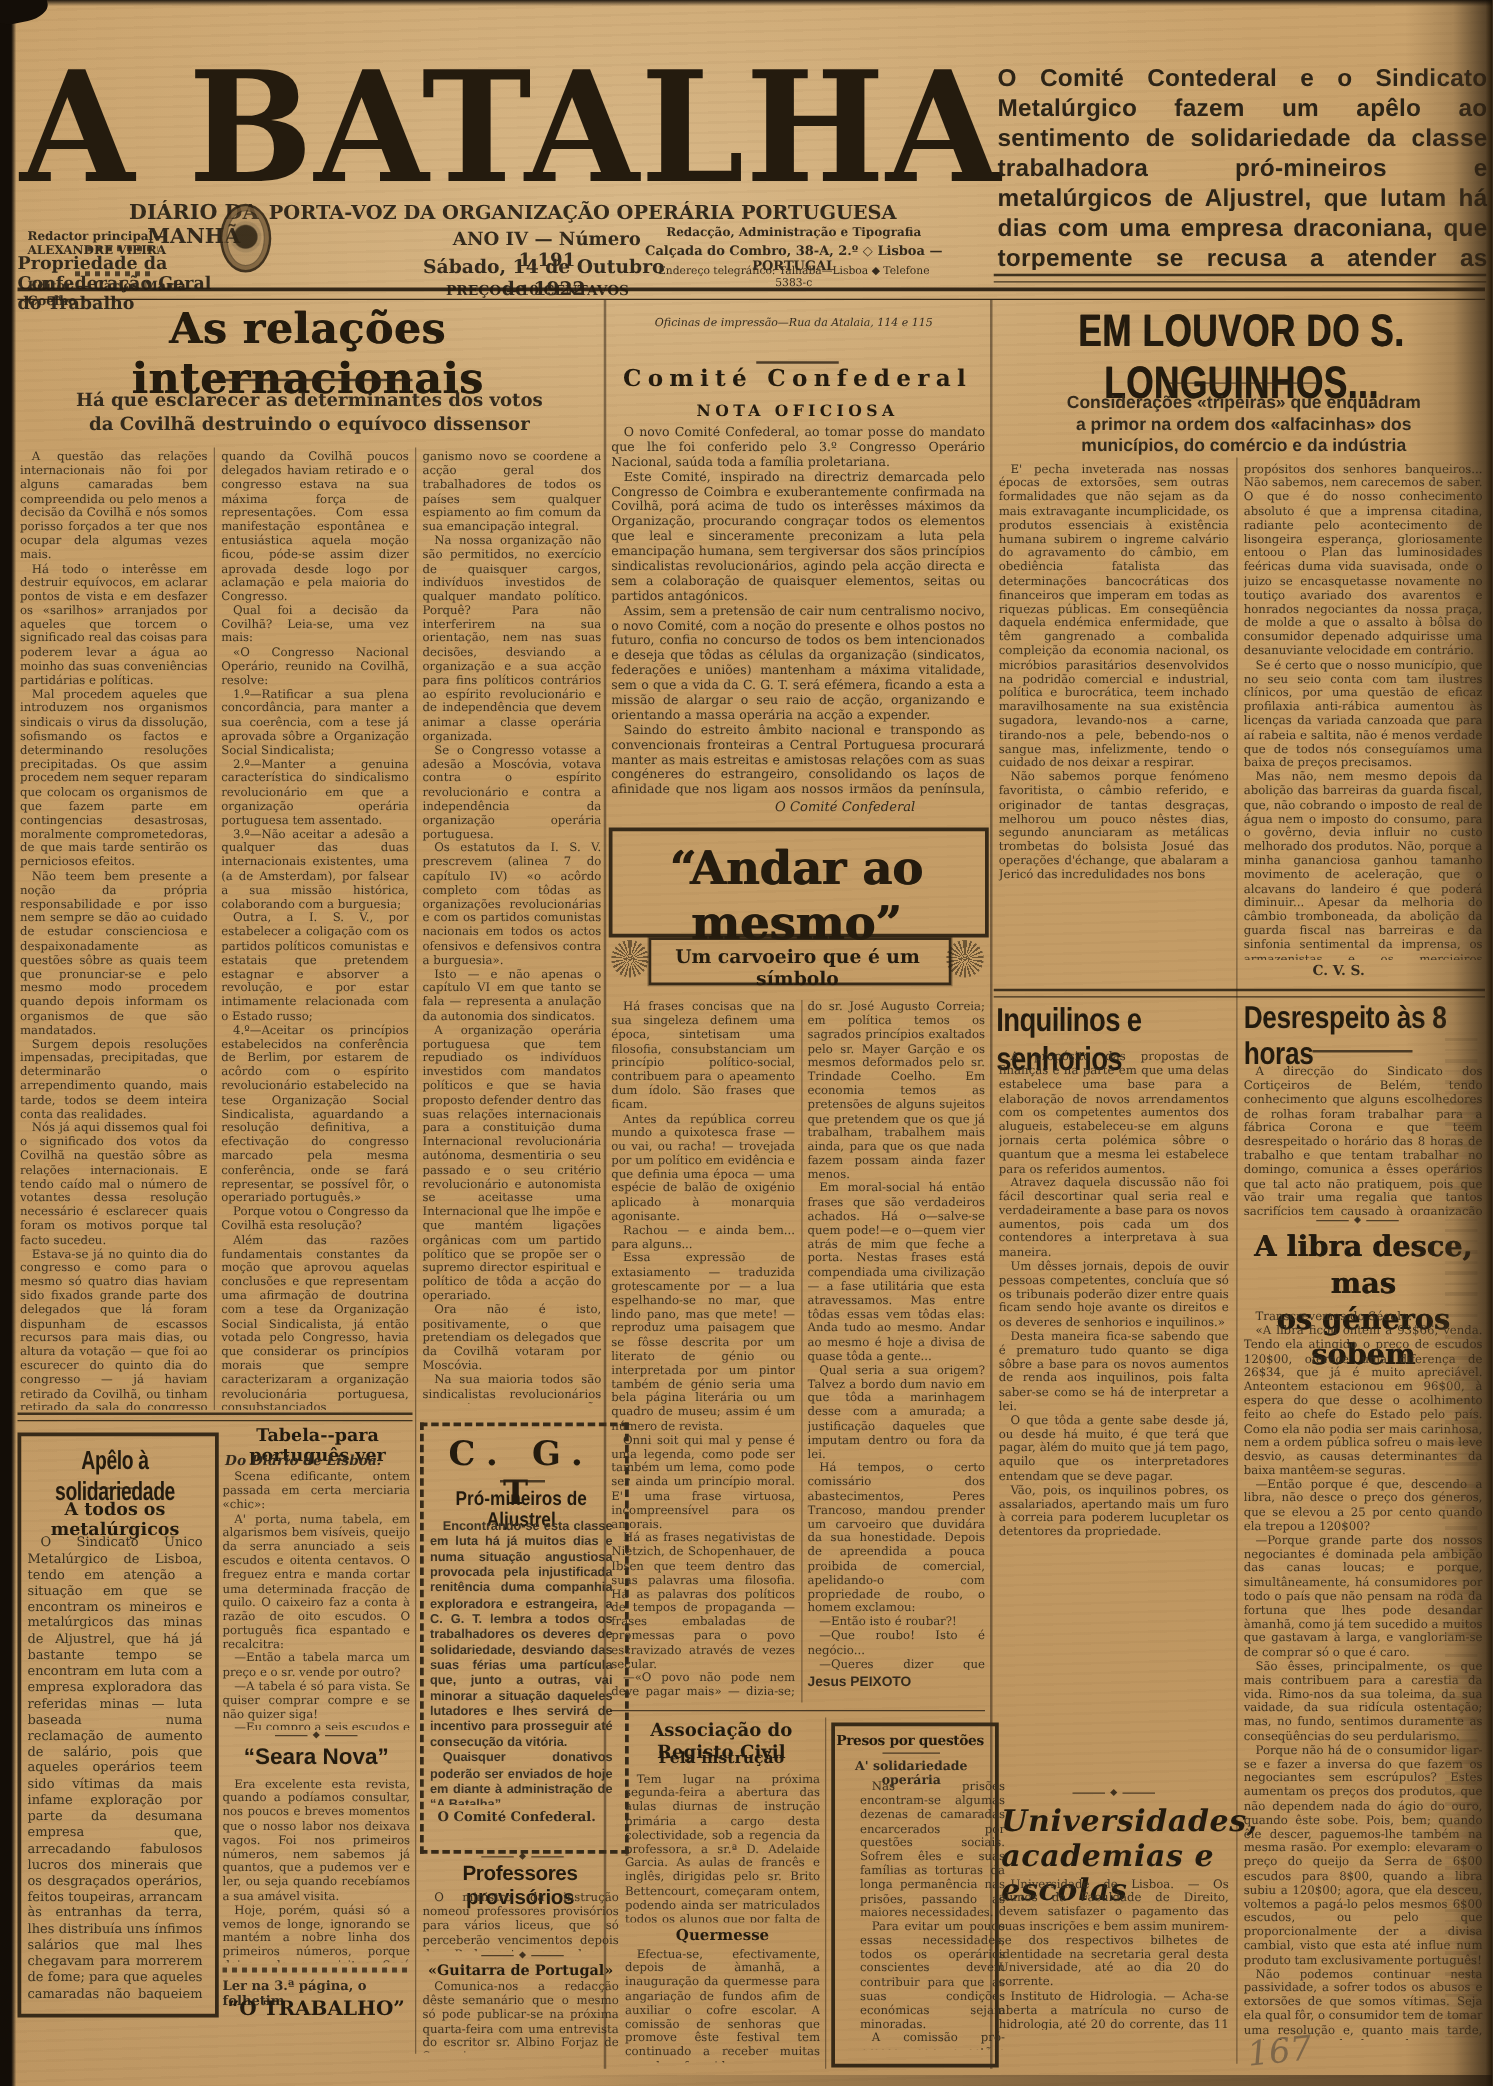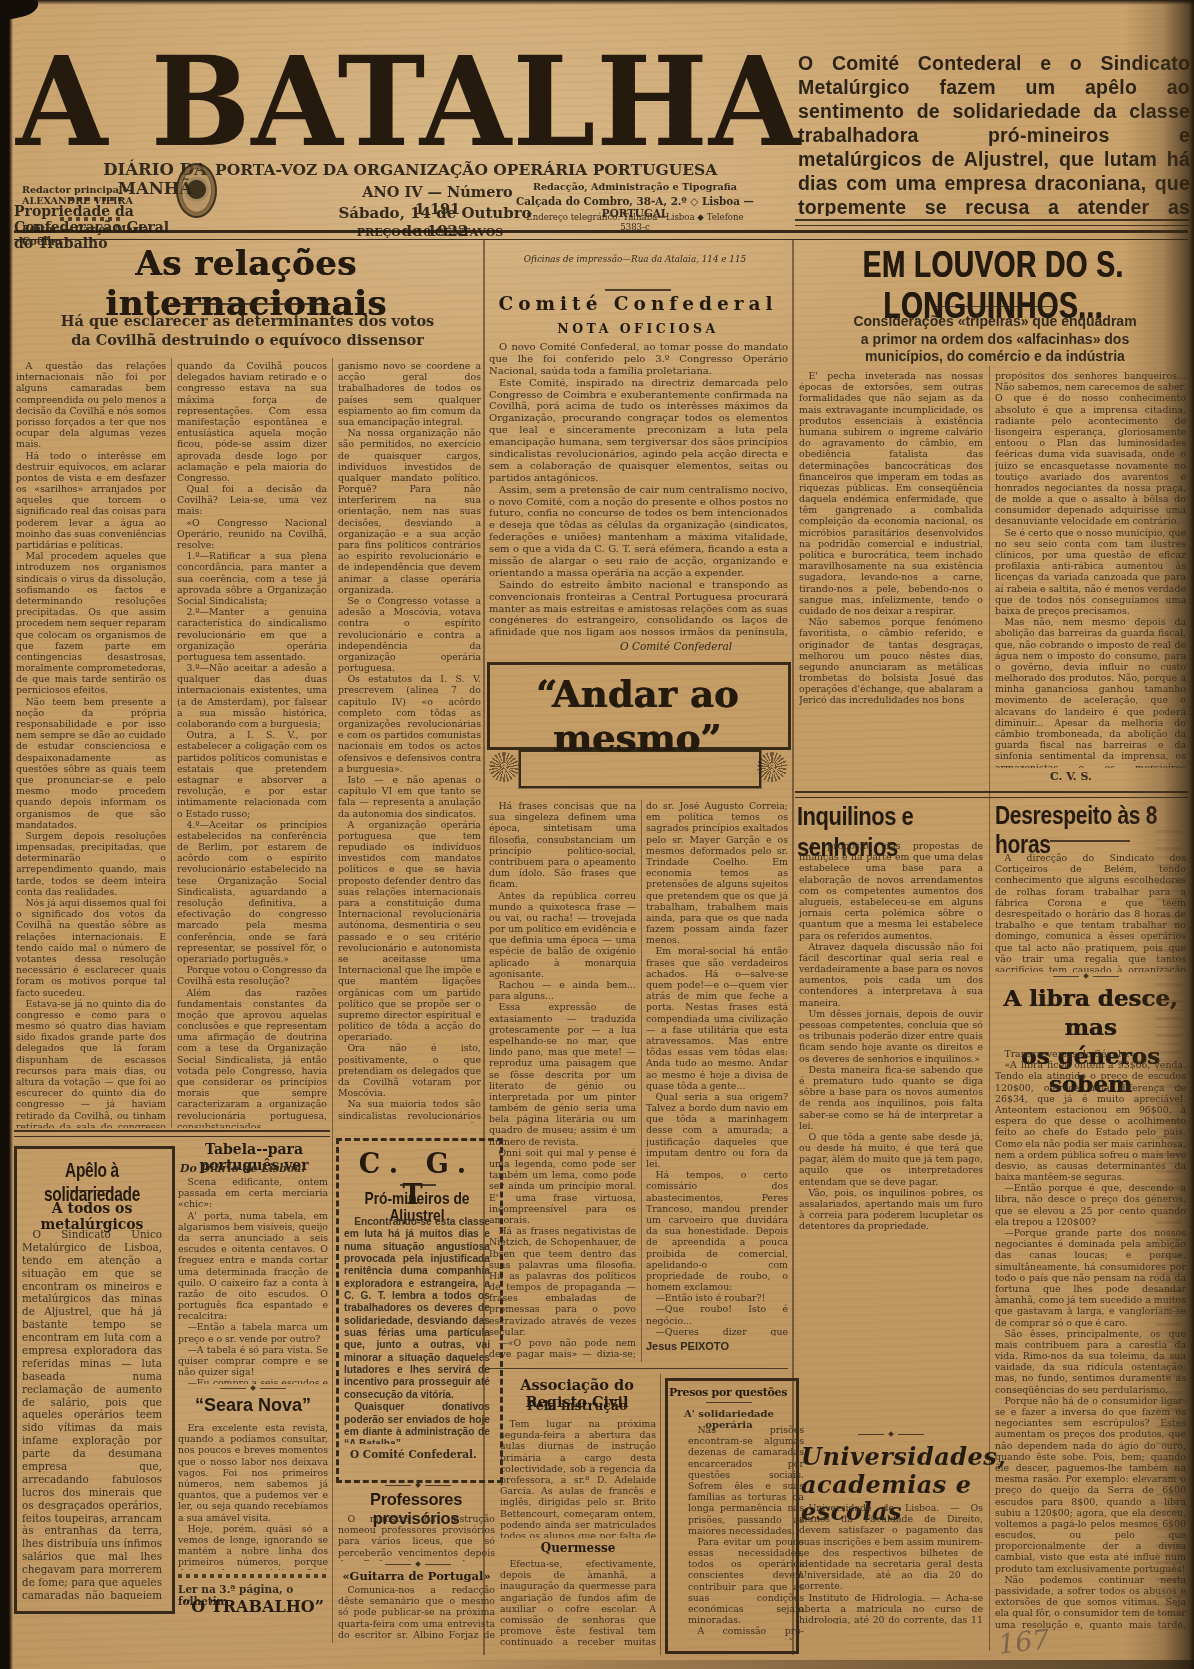--- a/index.html
+++ b/index.html
@@ -174,20 +174,21 @@
  Assim, sem a pretensão de cair num centralismo nocivo, o novo Comité, com a noção do presente e olhos postos no futuro, confia no concurso de todos os bem intencionados e deseja que tôdas as células da organização (sindicatos, federações e uniões) mantenham a máxima vitalidade, sem o que a vida da C. G. T. será efémera, ficando a esta a missão de alargar o seu raio de acção, organizando e orientando a massa operária na acção a expender.
  Saindo do estreito âmbito nacional e transpondo as convencionais fronteiras a Central Portuguesa procurará manter as mais estreitas e amistosas relações com as suas congéneres do estrangeiro, consolidando os laços de afinidade que nos ligam aos nossos irmãos da península, consoante os votos emitidos pelo Congresso da Covilhã.
  Sentido ante si o apoio da massa que representa, nela inspirado, o novo Comité procurará dar cabal cumprimento à missão que agora inicia.</div>
   <div class="t i r" style="left:620px;top:640px;width:160px;font-size:10.5px;">O Comité Confederal</div>
 
   <div class="box" style="left:487px;top:662px;width:298px;height:82px;"></div>
   <div class="t hl c" style="left:491px;top:672px;width:292px;font-size:37px;text-shadow:.8px 0 currentColor;">“Andar ao mesmo”</div>
   <div class="fan" style="left:489px;top:752px;"></div>
   <div class="fan" style="left:757px;top:752px;"></div>
   <div class="box" style="left:519px;top:750px;width:238px;height:34px;border-width:2px;box-shadow:0 0 0 1px rgba(40,30,16,.4);"></div>
+  <div class="t hl c" style="left:521px;top:756px;width:234px;font-size:15px;">Um carvoeiro que é um símbolo</div>
 
   <div class="t j body" style="left:489px;top:800px;width:147px;height:560px;"> Há frases concisas que na sua singeleza definem uma época, sintetisam uma filosofia, consubstanciam um princípio político-social, contribuem para o apeamento dum ídolo. São frases que ficam.
  Antes da república correu mundo a quixotesca frase — ou vai, ou racha! — trovejada por um político em evidência e que definia uma época — uma espécie de balão de oxigénio aplicado à monarquia agonisante.
  Rachou — e ainda bem... para alguns...
  Essa expressão de extasiamento — traduzida grotescamente por — a lua espelhando-se no mar, que lindo pano, mas que mete! — reproduz uma paisagem que se fôsse descrita por um literato de génio ou interpretada por um pintor também de génio seria uma bela página literária ou um quadro de museu; assim é um número de revista.
  Onni soit qui mal y pense é uma legenda, como pode ser também um lema, como pode ser ainda um princípio moral. E' uma frase virtuosa, incompreensível para os amorais.
  Há as frases negativistas de Nietzich, de Schopenhauer, de Ibsen que teem dentro das suas palavras uma filosofia. Há as palavras dos políticos de tempos de propaganda — frases embaladas de promessas para o povo escravizado através de vezes secular.
  —«O povo não pode nem deve pagar mais» — dizia-se; hoje diz-se — «o povo pode e deve pagar; povo que não pode pagar é povo morto», e o povo português está vivo. As convicções dos nossos homens públicos variam consoante a situação que êles ocupam.
  Tudo, porém, mudou com o tempo. Em aspectos citadinos é tota-pona ou paivaponisação, vocábulos criados pelo humorismo incógnito a propósito dessa obra grandiosa que é a transformação do rossio lisboeta — grandiosa porque o tempo e o dinheiro que lhe dão êsses foros — e que demonstra o triunfo da incompetência na administração municipal que corre parelhas com a administração do Estado.
  Em filosofia temos a retórica balofa</div>

